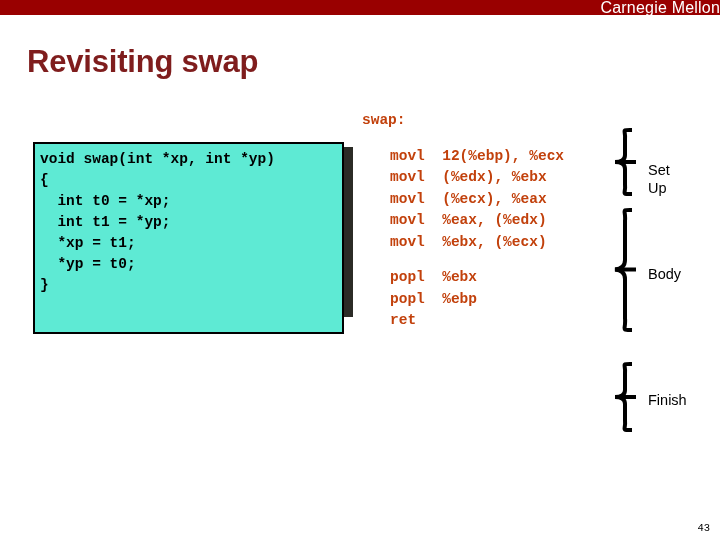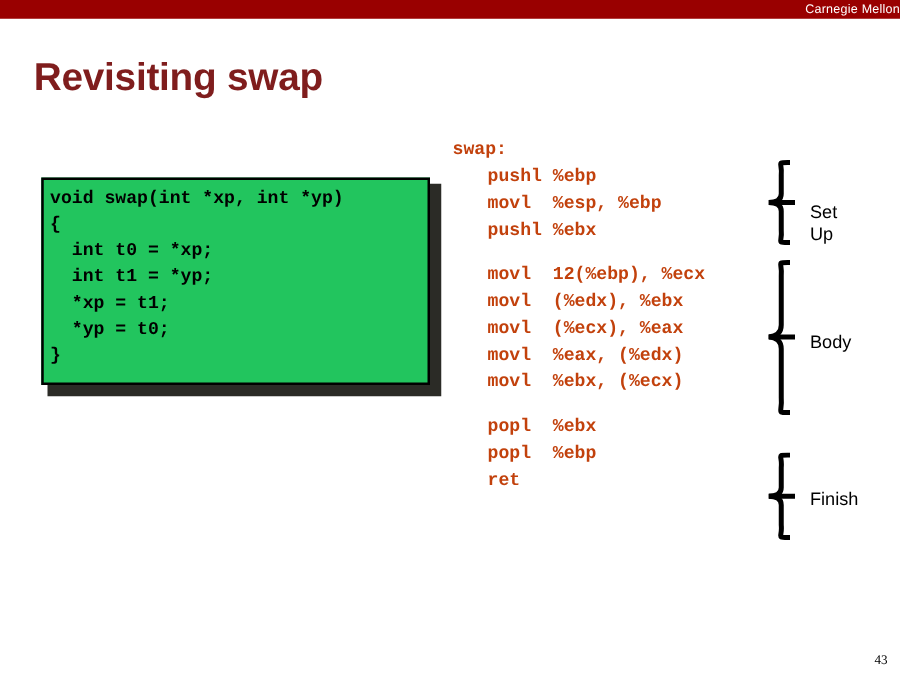--- a/index.html
+++ b/index.html
@@ -23,21 +23,21 @@
     width: 720px;
     height: 15px;
     background: #990000;
   }
   #header-brand {
     position: absolute;
     right: 0px;
     top: 0px;
     color: #ffffff;
     font-family: "Liberation Sans", sans-serif;
-    font-size: 10px;
+    font-size: 16px;
     line-height: 15px;
     letter-spacing: 0.2px;
     white-space: nowrap;
   }
 
   
   #slide-title {
     position: absolute;
     left: 27px;
     top: 44px;
@@ -56,22 +56,22 @@
     top: 147px;
     width: 315px;
     height: 170px;
     background: #2b2b26;
   }
   #c-code-box {
     position: absolute;
     left: 33px;
     top: 142px;
     width: 311px;
-    height: 166px;
-    background: #22c55e;
+    height: 192px;
+    background: #5eead4;
     border: 2px solid #000000;
     box-sizing: border-box;
     overflow: hidden;
   }
   #c-code-text {
     position: absolute;
     left: 5px;
     top: 5px;
     margin: 0;
     font-family: "Liberation Mono", "DejaVu Sans Mono", monospace;
@@ -138,21 +138,21 @@
   #label-body    { left: 648px; top: 265px; }
 
   #brace-finish  { left: 612px; top: 362px; }
   #label-finish  { left: 648px; top: 391px; }
 
   
   #page-number {
     position: absolute;
     right: 10px;
     bottom: 6px;
-    font-family: Liberation Serif, serif;
+    font-family: Liberation Mono, monospace;
     font-size: 10.5px;
     color: #000000;
   }
 </style>
 </head>
 <body>
 
 <div id="header-bar"></div>
 <div id="header-brand">Carnegie Mellon</div>
 
@@ -166,25 +166,20 @@
   int t1 = *yp;
   *xp = t1;
   *yp = t0;
 }</pre>
 </div>
 
 <div id="asm-panel">
 
   <div class="asm-line" id="asm-label-line">swap:</div>
 
-  <div class="asm-group">
-    <div class="asm-line asm-indent">pushl %ebp</div>
-    <div class="asm-line asm-indent">movl  %esp, %ebp</div>
-    <div class="asm-line asm-indent">pushl %ebx</div>
-  </div>
 
   <div class="asm-gap"></div>
 
   <div class="asm-group">
     <div class="asm-line asm-indent">movl  12(%ebp), %ecx</div>
     <div class="asm-line asm-indent">movl  (%edx), %ebx</div>
     <div class="asm-line asm-indent">movl  (%ecx), %eax</div>
     <div class="asm-line asm-indent">movl  %eax, (%edx)</div>
     <div class="asm-line asm-indent">movl  %ebx, (%ecx)</div>
   </div>

